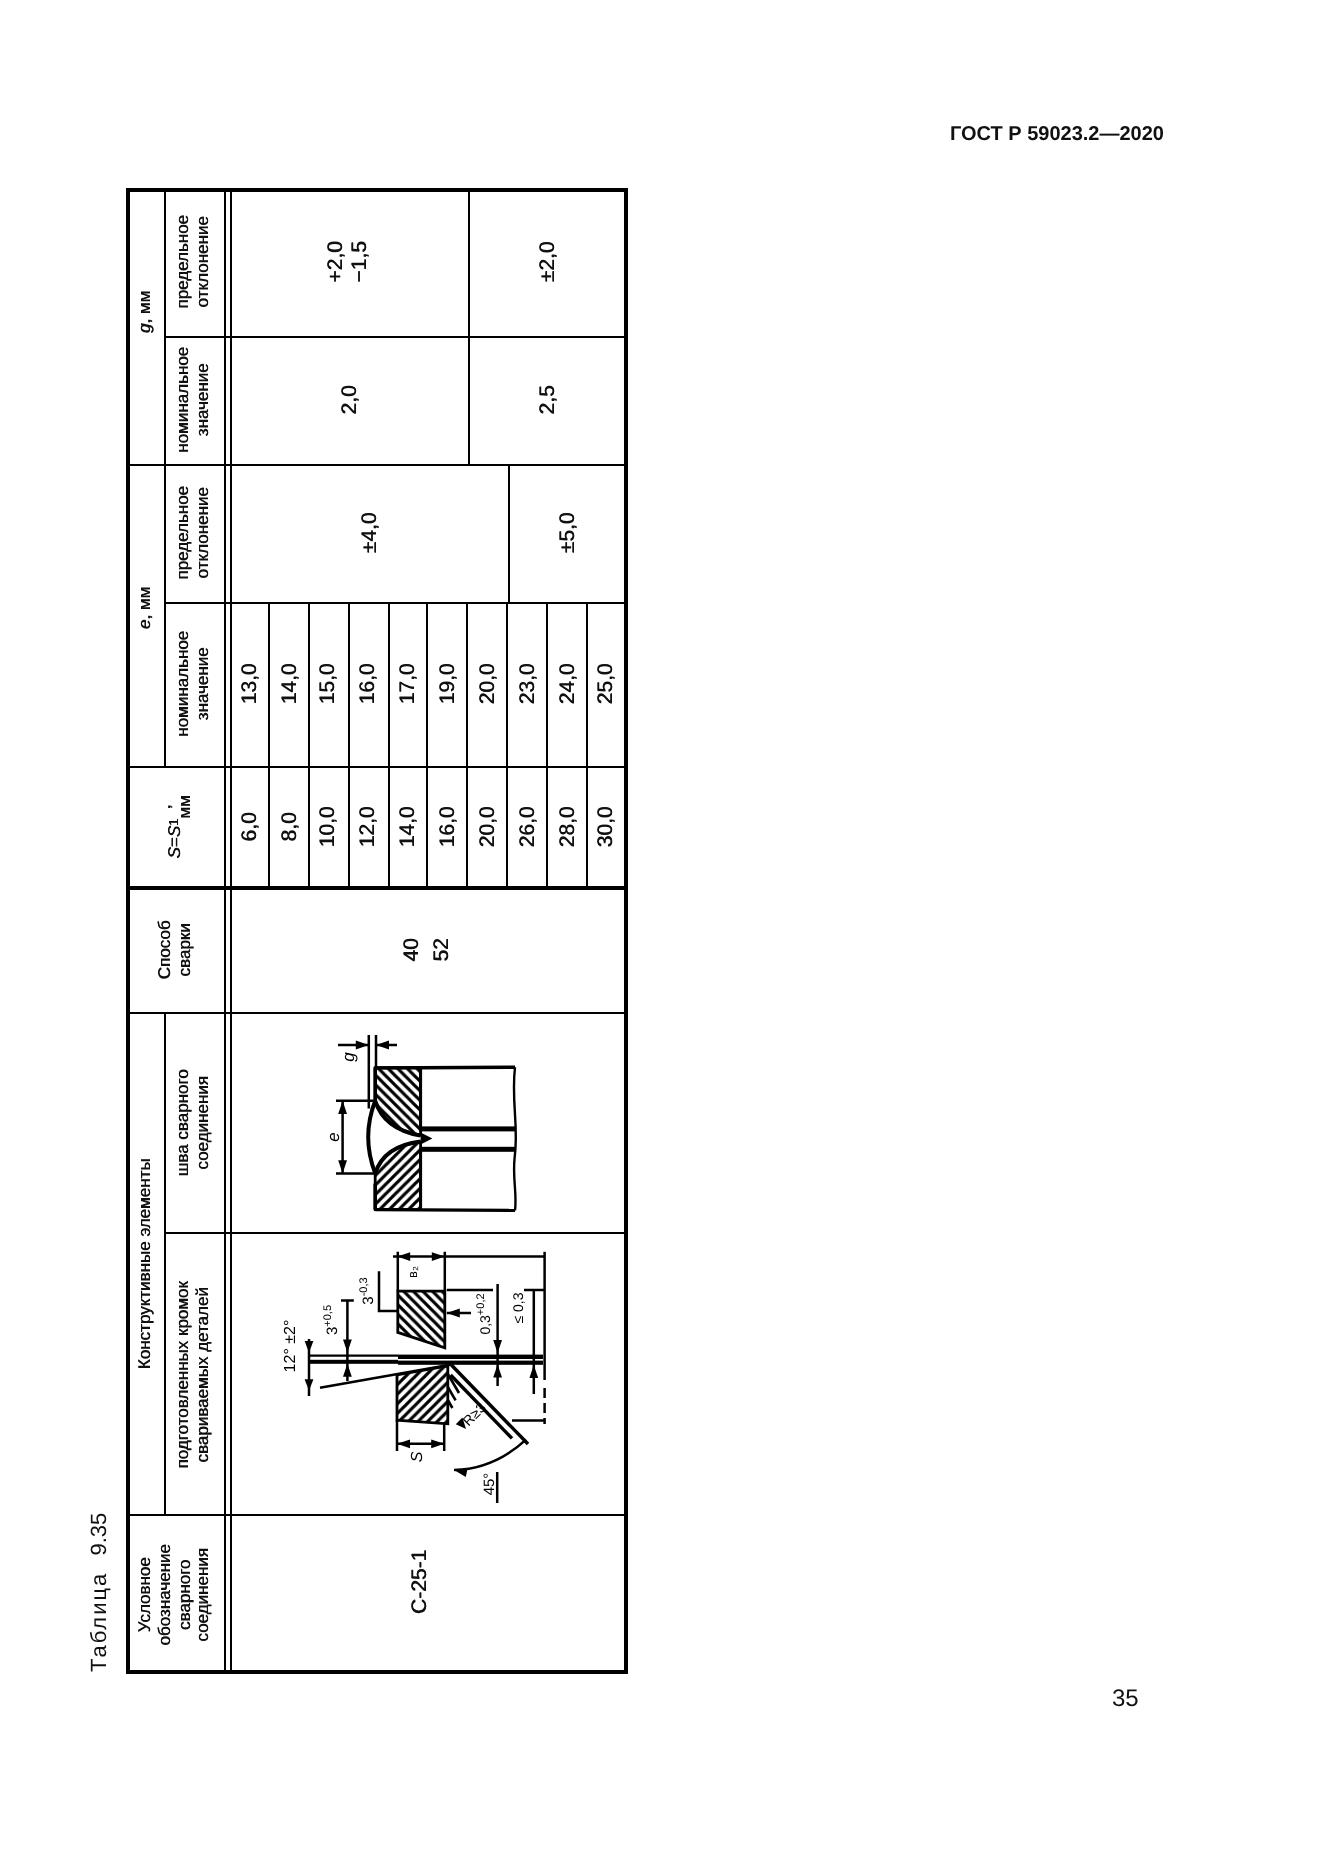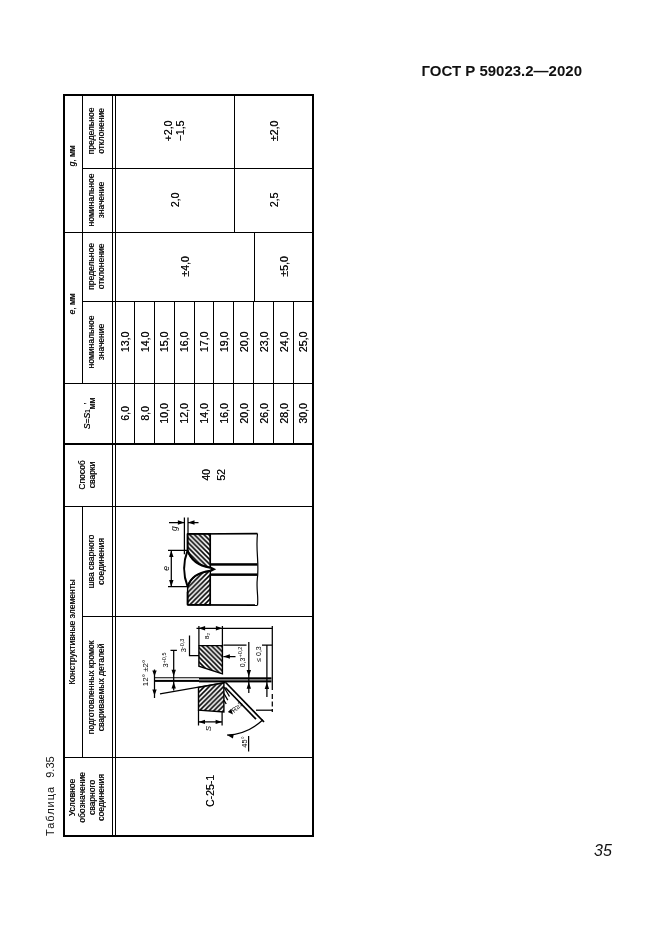--- a/index.html
+++ b/index.html
@@ -7,23 +7,23 @@
   .abs{position:absolute;}
   .cell{position:absolute;display:flex;align-items:center;justify-content:center;text-align:center;}
   .hl{position:absolute;background:#000;}
   .vl{position:absolute;background:#000;}
   .hdr{font-size:8.5px;line-height:9.6px;text-shadow:0.3px 0 0 #111;}
   .num{font-size:10.5px;text-shadow:0.3px 0 0 #111;}
 </style>
 </head>
 <body>
 
-<div class="abs" style="top:62px;right:79px;font-size:15px;font-weight:bold;">ГОСТ Р 59023.2—2020</div>
-
-<div class="abs" style="top:841.5px;left:594px;font-size:16px;font-style:italic;">35</div>
+<div class="abs" style="top:62px;right:79px;font-size:10px;font-weight:bold;">ГОСТ Р 59023.2—2020</div>
+
+<div class="abs" style="top:841.5px;left:556px;font-size:12px;">35</div>
 
 <div class="abs" id="tw" style="left:62.5px;top:94px;width:743px;height:251px;transform-origin:0 0;transform:rotate(-90deg) translateX(-743px);">
 
   <div class="abs" style="left:1px;top:-19.5px;font-size:11px;letter-spacing:1px;white-space:pre;">Таблица  <span style="letter-spacing:0">9.35</span></div>
 
   <div class="hl" style="left:0;top:0;width:743px;height:1.6px;"></div>
   <div class="hl" style="left:0;top:248.8px;width:743px;height:1.8px;"></div>
   <div class="vl" style="left:0;top:0;width:1.6px;height:250.4px;"></div>
   <div class="vl" style="left:741.4px;top:0;width:1.6px;height:250.4px;"></div>
 

